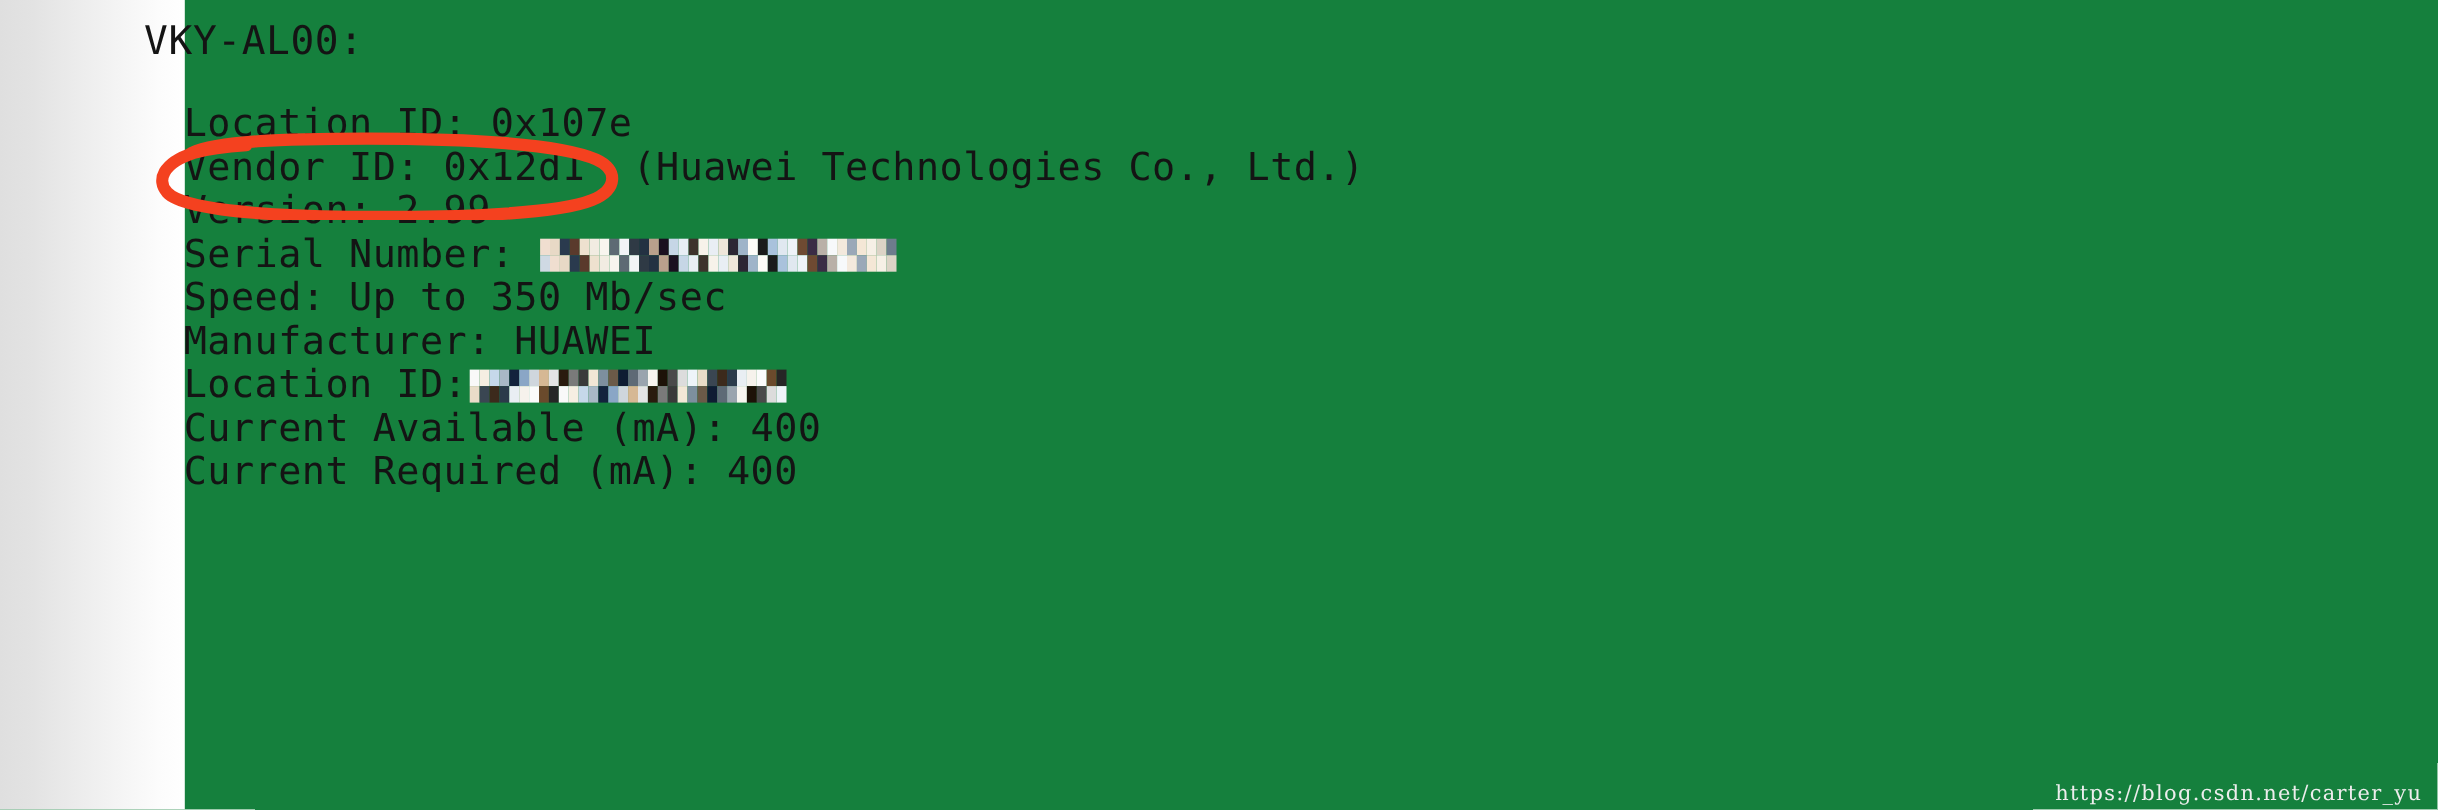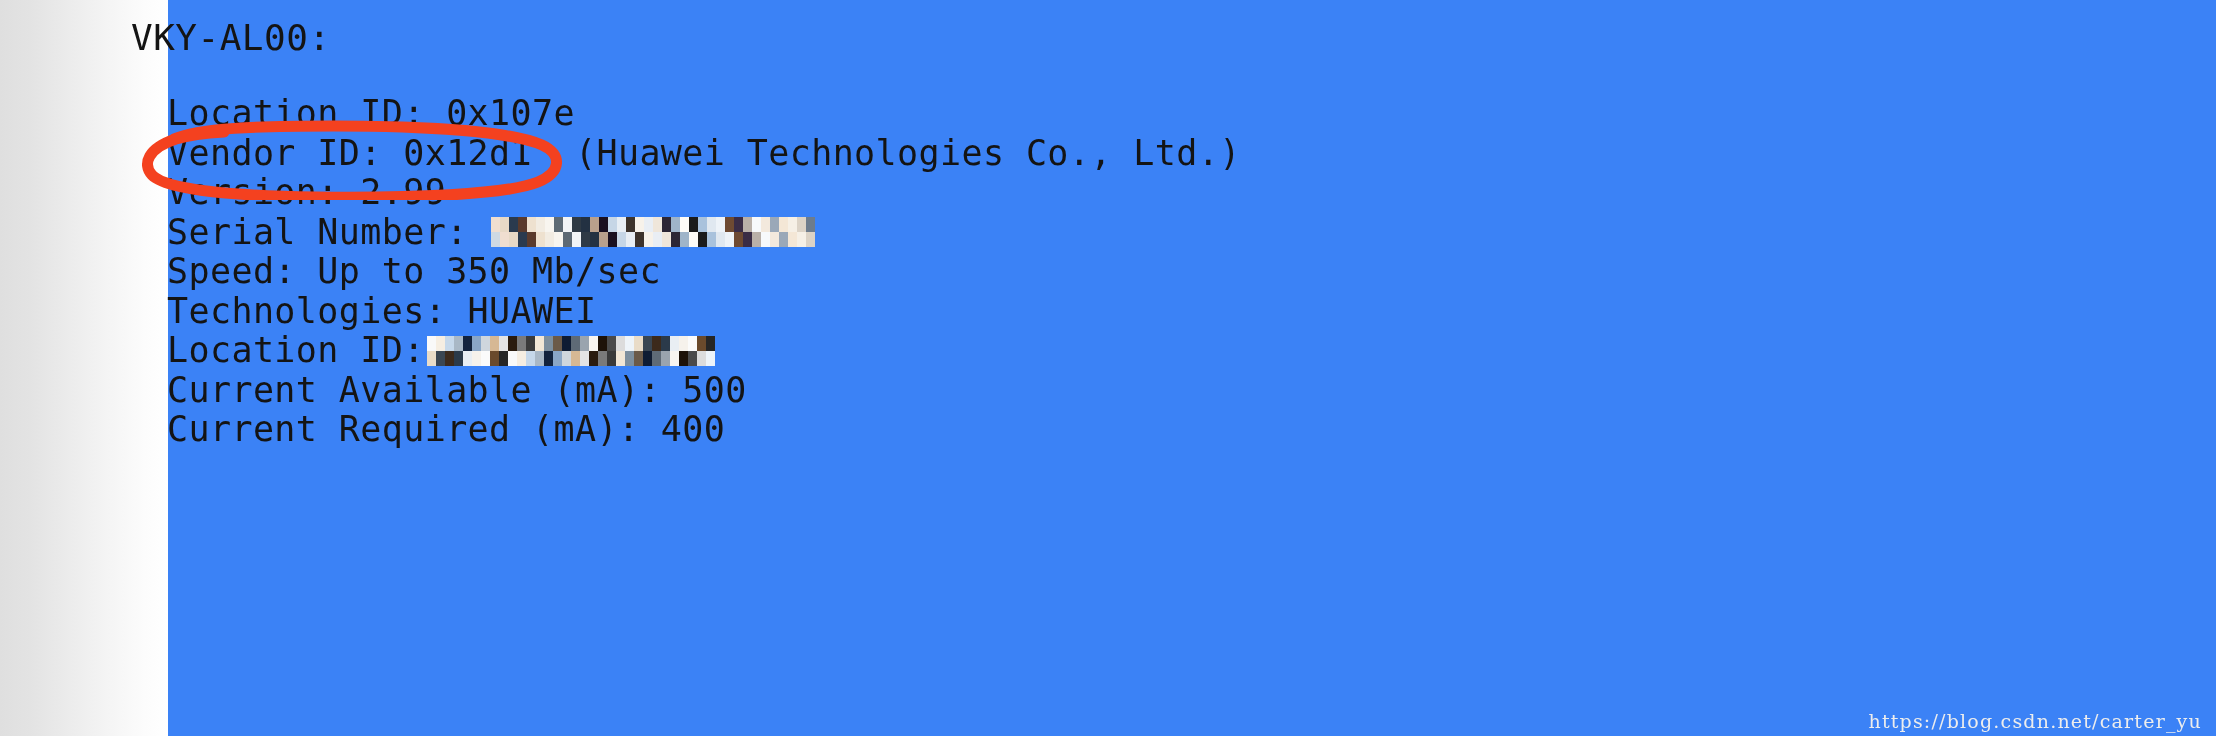--- a/index.html
+++ b/index.html
@@ -8,21 +8,21 @@
     padding: 0;
     background: #ffffff;
   }
   body {
     font-family: "DejaVu Sans Mono", "Liberation Mono", monospace;
   }
   #screen {
     position: relative;
     width: 2216px;
     height: 736px;
-    background: #3b82f6;
+    background: #15803d;
     overflow: hidden;
   }
   
   #left-shade {
     position: absolute;
     left: 0; top: 0;
     width: 168px;
     height: 736px;
     background: linear-gradient(to right,
                 #dfdfdf 0%,
@@ -123,23 +123,23 @@
   <div id="console">
 
     <div class="title-line">VKY-AL00:</div>
 
     <div class="info-list">
         <div class="info-line"><span class="info-text">Location ID: 0x107e</span></div>
         <div class="info-line"><span class="info-text">Vendor ID: 0x12d1</span><span class="info-suffix">  (Huawei Technologies Co., Ltd.)</span></div>
         <div class="info-line"><span class="info-text">Version: 2.99</span></div>
         <div class="info-line"><span class="info-text">Serial Number: </span><span class="redacted" style="height: 30px;"><span style="display: block; height: 15px; line-height: 0; font-size: 0px;"><span class="px" style="width: 9px; height: 15px; background: rgb(240, 222, 208);"></span><span class="px" style="width: 9px; height: 15px; background: rgb(232, 217, 198);"></span><span class="px" style="width: 9px; height: 15px; background: rgb(42, 58, 78);"></span><span class="px" style="width: 9px; height: 15px; background: rgb(90, 58, 44);"></span><span class="px" style="width: 9px; height: 15px; background: rgb(238, 225, 207);"></span><span class="px" style="width: 9px; height: 15px; background: rgb(242, 236, 226);"></span><span class="px" style="width: 9px; height: 15px; background: rgb(248, 245, 239);"></span><span class="px" style="width: 9px; height: 15px; background: rgb(94, 106, 116);"></span><span class="px" style="width: 9px; height: 15px; background: rgb(242, 244, 246);"></span><span class="px" style="width: 9px; height: 15px; background: rgb(47, 58, 69);"></span><span class="px" style="width: 9px; height: 15px; background: rgb(35, 49, 66);"></span><span class="px" style="width: 9px; height: 15px; background: rgb(185, 160, 140);"></span><span class="px" style="width: 9px; height: 15px; background: rgb(26, 16, 32);"></span><span class="px" style="width: 9px; height: 15px; background: rgb(198, 214, 230);"></span><span class="px" style="width: 9px; height: 15px; background: rgb(232, 238, 244);"></span><span class="px" style="width: 9px; height: 15px; background: rgb(61, 51, 44);"></span><span class="px" style="width: 9px; height: 15px; background: rgb(247, 242, 234);"></span><span class="px" style="width: 9px; height: 15px; background: rgb(233, 238, 244);"></span><span class="px" style="width: 9px; height: 15px; background: rgb(239, 230, 218);"></span><span class="px" style="width: 9px; height: 15px; background: rgb(44, 38, 52);"></span><span class="px" style="width: 9px; height: 15px; background: rgb(159, 180, 201);"></span><span class="px" style="width: 9px; height: 15px; background: rgb(253, 251, 247);"></span><span class="px" style="width: 9px; height: 15px; background: rgb(27, 27, 27);"></span><span class="px" style="width: 9px; height: 15px; background: rgb(169, 194, 220);"></span><span class="px" style="width: 9px; height: 15px; background: rgb(224, 232, 240);"></span><span class="px" style="width: 9px; height: 15px; background: rgb(238, 243, 248);"></span><span class="px" style="width: 9px; height: 15px; background: rgb(110, 74, 50);"></span><span class="px" style="width: 9px; height: 15px; background: rgb(58, 44, 69);"></span><span class="px" style="width: 9px; height: 15px; background: rgb(185, 176, 168);"></span><span class="px" style="width: 9px; height: 15px; background: rgb(247, 249, 251);"></span><span class="px" style="width: 9px; height: 15px; background: rgb(243, 233, 221);"></span><span class="px" style="width: 9px; height: 15px; background: rgb(154, 168, 184);"></span><span class="px" style="width: 9px; height: 15px; background: rgb(244, 231, 214);"></span><span class="px" style="width: 9px; height: 15px; background: rgb(246, 240, 230);"></span><span class="px" style="width: 9px; height: 15px; background: rgb(220, 211, 198);"></span><span class="px" style="width: 9px; height: 15px; background: rgb(109, 124, 140);"></span></span><span style="display: block; height: 15px; line-height: 0; font-size: 0px;"><span class="px" style="width: 9px; height: 15px; background: rgb(207, 217, 227);"></span><span class="px" style="width: 9px; height: 15px; background: rgb(240, 222, 208);"></span><span class="px" style="width: 9px; height: 15px; background: rgb(232, 217, 198);"></span><span class="px" style="width: 9px; height: 15px; background: rgb(42, 58, 78);"></span><span class="px" style="width: 9px; height: 15px; background: rgb(90, 58, 44);"></span><span class="px" style="width: 9px; height: 15px; background: rgb(238, 225, 207);"></span><span class="px" style="width: 9px; height: 15px; background: rgb(242, 236, 226);"></span><span class="px" style="width: 9px; height: 15px; background: rgb(248, 245, 239);"></span><span class="px" style="width: 9px; height: 15px; background: rgb(94, 106, 116);"></span><span class="px" style="width: 9px; height: 15px; background: rgb(242, 244, 246);"></span><span class="px" style="width: 9px; height: 15px; background: rgb(47, 58, 69);"></span><span class="px" style="width: 9px; height: 15px; background: rgb(35, 49, 66);"></span><span class="px" style="width: 9px; height: 15px; background: rgb(185, 160, 140);"></span><span class="px" style="width: 9px; height: 15px; background: rgb(26, 16, 32);"></span><span class="px" style="width: 9px; height: 15px; background: rgb(198, 214, 230);"></span><span class="px" style="width: 9px; height: 15px; background: rgb(232, 238, 244);"></span><span class="px" style="width: 9px; height: 15px; background: rgb(61, 51, 44);"></span><span class="px" style="width: 9px; height: 15px; background: rgb(247, 242, 234);"></span><span class="px" style="width: 9px; height: 15px; background: rgb(233, 238, 244);"></span><span class="px" style="width: 9px; height: 15px; background: rgb(239, 230, 218);"></span><span class="px" style="width: 9px; height: 15px; background: rgb(44, 38, 52);"></span><span class="px" style="width: 9px; height: 15px; background: rgb(159, 180, 201);"></span><span class="px" style="width: 9px; height: 15px; background: rgb(253, 251, 247);"></span><span class="px" style="width: 9px; height: 15px; background: rgb(27, 27, 27);"></span><span class="px" style="width: 9px; height: 15px; background: rgb(169, 194, 220);"></span><span class="px" style="width: 9px; height: 15px; background: rgb(224, 232, 240);"></span><span class="px" style="width: 9px; height: 15px; background: rgb(238, 243, 248);"></span><span class="px" style="width: 9px; height: 15px; background: rgb(110, 74, 50);"></span><span class="px" style="width: 9px; height: 15px; background: rgb(58, 44, 69);"></span><span class="px" style="width: 9px; height: 15px; background: rgb(185, 176, 168);"></span><span class="px" style="width: 9px; height: 15px; background: rgb(247, 249, 251);"></span><span class="px" style="width: 9px; height: 15px; background: rgb(243, 233, 221);"></span><span class="px" style="width: 9px; height: 15px; background: rgb(154, 168, 184);"></span><span class="px" style="width: 9px; height: 15px; background: rgb(244, 231, 214);"></span><span class="px" style="width: 9px; height: 15px; background: rgb(246, 240, 230);"></span><span class="px" style="width: 9px; height: 15px; background: rgb(220, 211, 198);"></span></span></span></div>
         <div class="info-line"><span class="info-text">Speed: Up to 350 Mb/sec</span></div>
-        <div class="info-line"><span class="info-text">Technologies: HUAWEI</span></div>
+        <div class="info-line"><span class="info-text">Manufacturer: HUAWEI</span></div>
         <div class="info-line"><span class="info-text">Location ID:</span><span class="redacted" style="height: 30px;"><span style="display: block; height: 15px; line-height: 0; font-size: 0px;"><span class="px" style="width: 9px; height: 15px; background: rgb(249, 249, 249);"></span><span class="px" style="width: 9px; height: 15px; background: rgb(246, 238, 226);"></span><span class="px" style="width: 9px; height: 15px; background: rgb(198, 216, 234);"></span><span class="px" style="width: 9px; height: 15px; background: rgb(169, 184, 198);"></span><span class="px" style="width: 9px; height: 15px; background: rgb(19, 35, 61);"></span><span class="px" style="width: 9px; height: 15px; background: rgb(138, 166, 198);"></span><span class="px" style="width: 9px; height: 15px; background: rgb(207, 214, 221);"></span><span class="px" style="width: 9px; height: 15px; background: rgb(214, 184, 148);"></span><span class="px" style="width: 9px; height: 15px; background: rgb(228, 228, 228);"></span><span class="px" style="width: 9px; height: 15px; background: rgb(42, 27, 14);"></span><span class="px" style="width: 9px; height: 15px; background: rgb(122, 122, 122);"></span><span class="px" style="width: 9px; height: 15px; background: rgb(58, 58, 58);"></span><span class="px" style="width: 9px; height: 15px; background: rgb(242, 231, 214);"></span><span class="px" style="width: 9px; height: 15px; background: rgb(125, 143, 158);"></span><span class="px" style="width: 9px; height: 15px; background: rgb(107, 90, 72);"></span><span class="px" style="width: 9px; height: 15px; background: rgb(15, 28, 51);"></span><span class="px" style="width: 9px; height: 15px; background: rgb(94, 106, 118);"></span><span class="px" style="width: 9px; height: 15px; background: rgb(154, 164, 174);"></span><span class="px" style="width: 9px; height: 15px; background: rgb(248, 245, 240);"></span><span class="px" style="width: 9px; height: 15px; background: rgb(29, 18, 8);"></span><span class="px" style="width: 9px; height: 15px; background: rgb(74, 74, 74);"></span><span class="px" style="width: 9px; height: 15px; background: rgb(220, 220, 220);"></span><span class="px" style="width: 9px; height: 15px; background: rgb(238, 244, 249);"></span><span class="px" style="width: 9px; height: 15px; background: rgb(233, 220, 200);"></span><span class="px" style="width: 9px; height: 15px; background: rgb(58, 70, 82);"></span><span class="px" style="width: 9px; height: 15px; background: rgb(60, 42, 28);"></span><span class="px" style="width: 9px; height: 15px; background: rgb(43, 58, 74);"></span><span class="px" style="width: 9px; height: 15px; background: rgb(233, 238, 243);"></span><span class="px" style="width: 9px; height: 15px; background: rgb(246, 242, 236);"></span><span class="px" style="width: 9px; height: 15px; background: rgb(251, 251, 251);"></span><span class="px" style="width: 9px; height: 15px; background: rgb(106, 74, 44);"></span><span class="px" style="width: 9px; height: 15px; background: rgb(38, 38, 38);"></span></span><span style="display: block; height: 15px; line-height: 0; font-size: 0px;"><span class="px" style="width: 9px; height: 15px; background: rgb(233, 220, 200);"></span><span class="px" style="width: 9px; height: 15px; background: rgb(58, 70, 82);"></span><span class="px" style="width: 9px; height: 15px; background: rgb(60, 42, 28);"></span><span class="px" style="width: 9px; height: 15px; background: rgb(43, 58, 74);"></span><span class="px" style="width: 9px; height: 15px; background: rgb(233, 238, 243);"></span><span class="px" style="width: 9px; height: 15px; background: rgb(246, 242, 236);"></span><span class="px" style="width: 9px; height: 15px; background: rgb(251, 251, 251);"></span><span class="px" style="width: 9px; height: 15px; background: rgb(106, 74, 44);"></span><span class="px" style="width: 9px; height: 15px; background: rgb(38, 38, 38);"></span><span class="px" style="width: 9px; height: 15px; background: rgb(249, 249, 249);"></span><span class="px" style="width: 9px; height: 15px; background: rgb(246, 238, 226);"></span><span class="px" style="width: 9px; height: 15px; background: rgb(198, 216, 234);"></span><span class="px" style="width: 9px; height: 15px; background: rgb(169, 184, 198);"></span><span class="px" style="width: 9px; height: 15px; background: rgb(19, 35, 61);"></span><span class="px" style="width: 9px; height: 15px; background: rgb(138, 166, 198);"></span><span class="px" style="width: 9px; height: 15px; background: rgb(207, 214, 221);"></span><span class="px" style="width: 9px; height: 15px; background: rgb(214, 184, 148);"></span><span class="px" style="width: 9px; height: 15px; background: rgb(228, 228, 228);"></span><span class="px" style="width: 9px; height: 15px; background: rgb(42, 27, 14);"></span><span class="px" style="width: 9px; height: 15px; background: rgb(122, 122, 122);"></span><span class="px" style="width: 9px; height: 15px; background: rgb(58, 58, 58);"></span><span class="px" style="width: 9px; height: 15px; background: rgb(242, 231, 214);"></span><span class="px" style="width: 9px; height: 15px; background: rgb(125, 143, 158);"></span><span class="px" style="width: 9px; height: 15px; background: rgb(107, 90, 72);"></span><span class="px" style="width: 9px; height: 15px; background: rgb(15, 28, 51);"></span><span class="px" style="width: 9px; height: 15px; background: rgb(94, 106, 118);"></span><span class="px" style="width: 9px; height: 15px; background: rgb(154, 164, 174);"></span><span class="px" style="width: 9px; height: 15px; background: rgb(248, 245, 240);"></span><span class="px" style="width: 9px; height: 15px; background: rgb(29, 18, 8);"></span><span class="px" style="width: 9px; height: 15px; background: rgb(74, 74, 74);"></span><span class="px" style="width: 9px; height: 15px; background: rgb(220, 220, 220);"></span><span class="px" style="width: 9px; height: 15px; background: rgb(238, 244, 249);"></span></span></span></div>
-        <div class="info-line"><span class="info-text">Current Available (mA): 500</span></div>
+        <div class="info-line"><span class="info-text">Current Available (mA): 400</span></div>
         <div class="info-line"><span class="info-text">Current Required (mA): 400</span></div>
       </div>
 
     <div id="annotation">
       <svg width="430" height="82" viewBox="0 0 430 82">
         <path d="M 36 21
                  C 60 10, 120 8, 196 8
                  C 286 8, 372 13, 404 27
                  C 424 36, 424 54, 400 64
                  C 368 77, 270 80, 178 79

